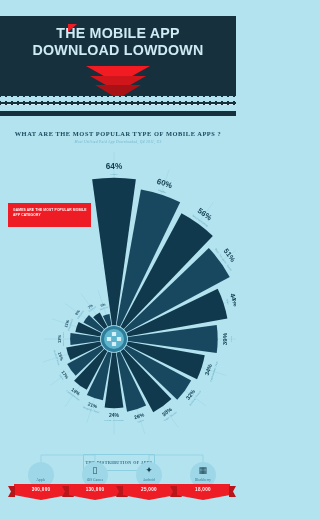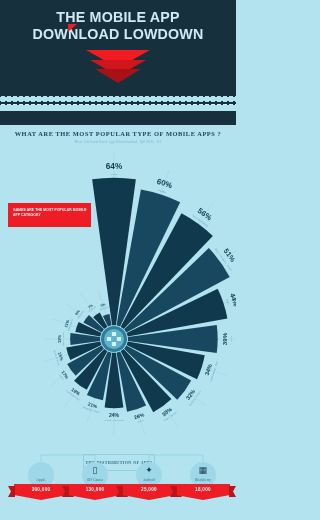--- a/index.html
+++ b/index.html
@@ -5,21 +5,21 @@
   * { margin:0; padding:0; box-sizing:border-box; }
   body {
     width:236px; height:520px;
     font-family:"Liberation Sans", sans-serif;
     background:#b3e3ef; overflow:hidden; position:relative;
   }
   #page { position:relative; width:236px; height:520px; }
 
   
   .header {
-    position:absolute; left:0; top:0; width:236px; height:125px;
+    position:absolute; left:0; top:16px; width:236px; height:100px;
     background:#16303d;
   }
   .header-title {
     position:absolute; left:0; top:8px; width:236px;
     text-align:center; color:#cfeaf3;
     font-family:"Liberation Sans", sans-serif;
     font-weight:bold; font-size:15.5px; line-height:17px;
     letter-spacing:.2px; text-transform:uppercase;
     transform:scaleX(.92); transform-origin:center top;
   }

